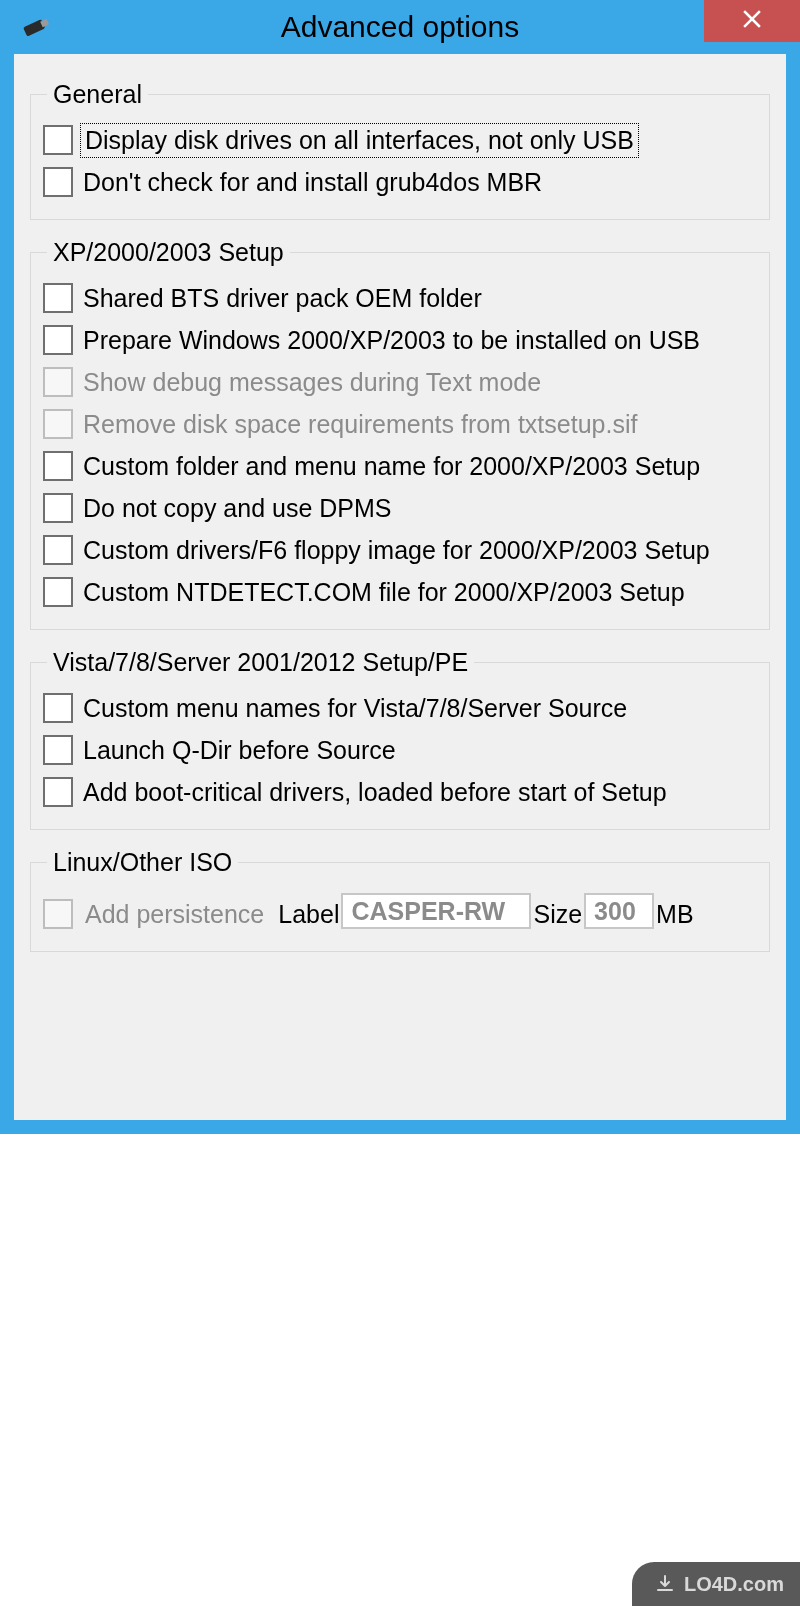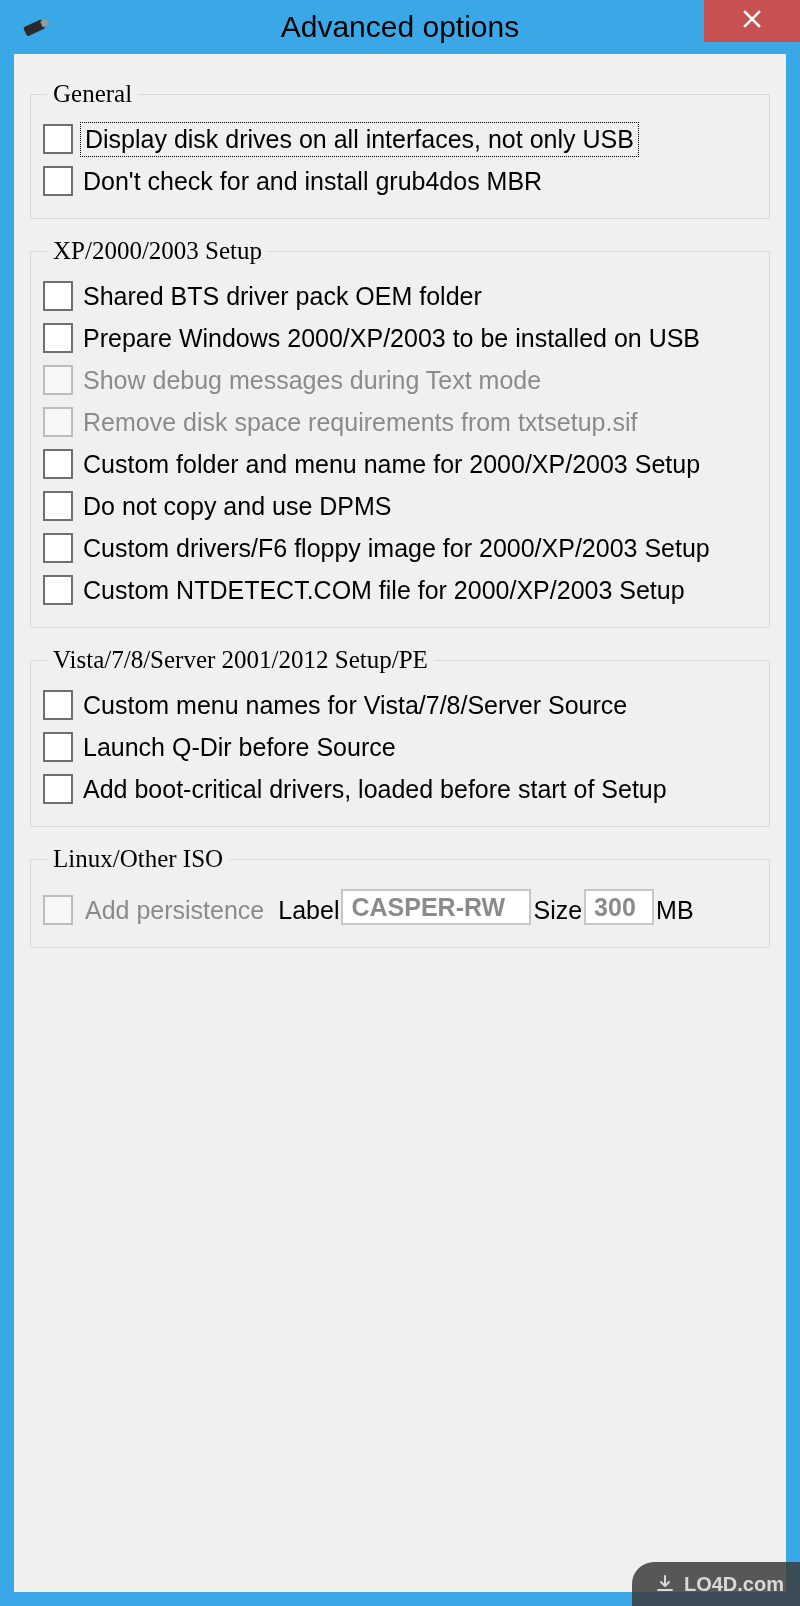--- a/index.html
+++ b/index.html
@@ -8,21 +8,21 @@
     padding: 0;
     width: 800px;
     height: 1606px;
     font-family: "Segoe UI", Tahoma, Arial, sans-serif;
     background: #fff;
     overflow: hidden;
     position: relative;
   }
   .window {
     width: 800px;
-    height: 1606px;
+    height: 1134px;
     border: 14px solid #3aa7e7;
     background: #f0f0f0;
     position: relative;
   }
   .titlebar {
     height: 54px;
     background: #3aa7e7;
     margin: -14px -14px 0 -14px;
     display: flex;
     align-items: center;
@@ -64,21 +64,20 @@
     border: 1px solid #d9d9d9;
     margin: 18px 4px 8px 4px;
     padding: 10px 12px 16px 12px;
     position: relative;
   }
   fieldset.group > legend {
     font-size: 25px;
     color: #000;
     padding: 0 6px;
     margin-left: 4px;
-    font-family: Liberation Serif, serif;
   }
   .row {
     display: flex;
     align-items: flex-end;
     padding: 6px 0;
   }
   .chk {
     width: 30px;
     height: 30px;
     border: 2px solid #6f6f6f;

